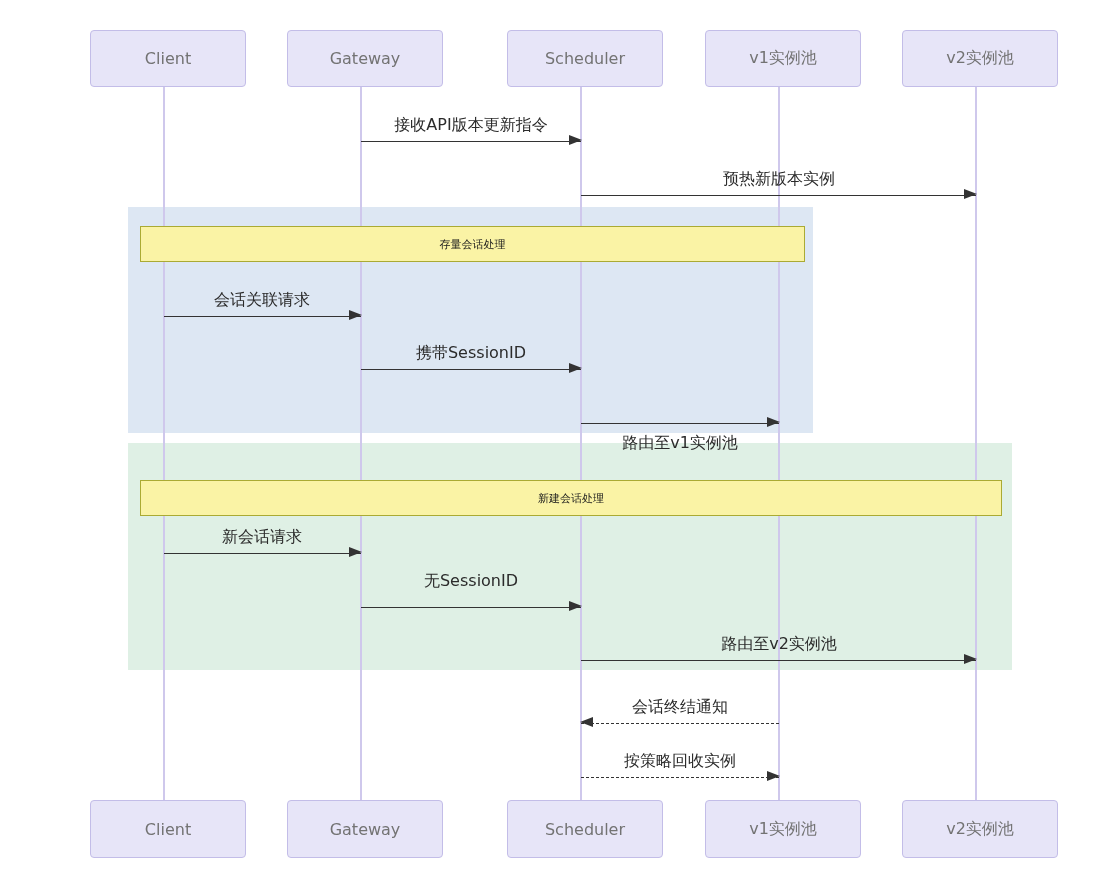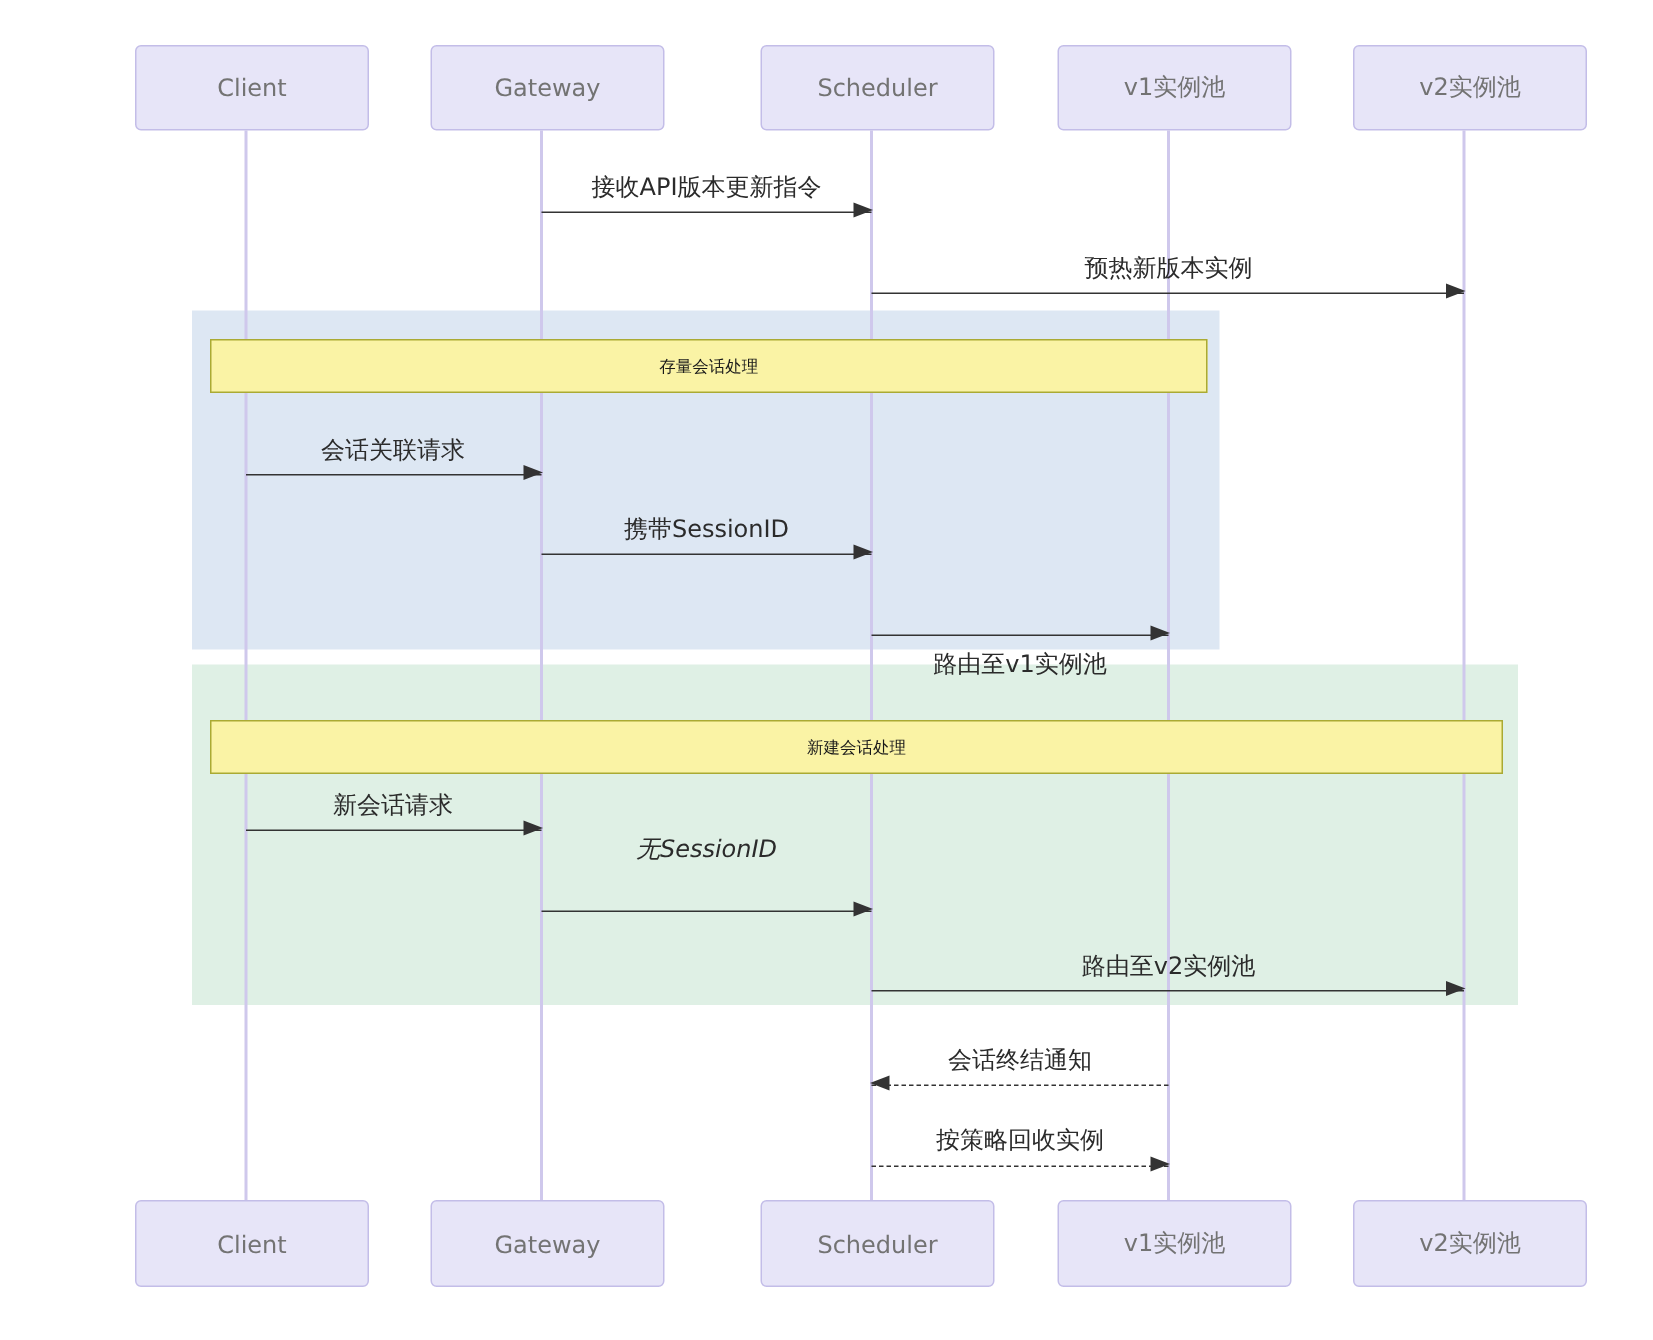--- a/index.html
+++ b/index.html
@@ -164,21 +164,21 @@
 
   <div class="msg-label" style="left:471px; top:343px;">携带SessionID</div>
   <div class="arrow to-right" style="left:361px; top:369px; width:220px;"></div>
 
   <div class="msg-label" style="left:680px; top:397px;margin-top:36px;">路由至v1实例池</div>
   <div class="arrow to-right" style="left:581px; top:423px; width:198px;"></div>
 
   <div class="msg-label" style="left:262px; top:527px;">新会话请求</div>
   <div class="arrow to-right" style="left:164px; top:553px; width:197px;"></div>
 
-  <div class="msg-label" style="left:471px; top:556px;font-style:italic;">无SessionID</div>
+  <div class="msg-label" style="left:471px; top:571px;">无SessionID</div>
   <div class="arrow to-right" style="left:361px; top:607px; width:220px;"></div>
 
   <div class="msg-label" style="left:779px; top:634px;">路由至v2实例池</div>
   <div class="arrow to-right" style="left:581px; top:660px; width:395px;"></div>
 
   <div class="msg-label" style="left:680px; top:697px;">会话终结通知</div>
   <div class="arrow dashed to-left" style="left:581px; top:723px; width:198px;"></div>
 
   <div class="msg-label" style="left:680px; top:751px;font-family:Liberation Serif, serif;">按策略回收实例</div>
   <div class="arrow dashed to-right" style="left:581px; top:777px; width:198px;"></div>

